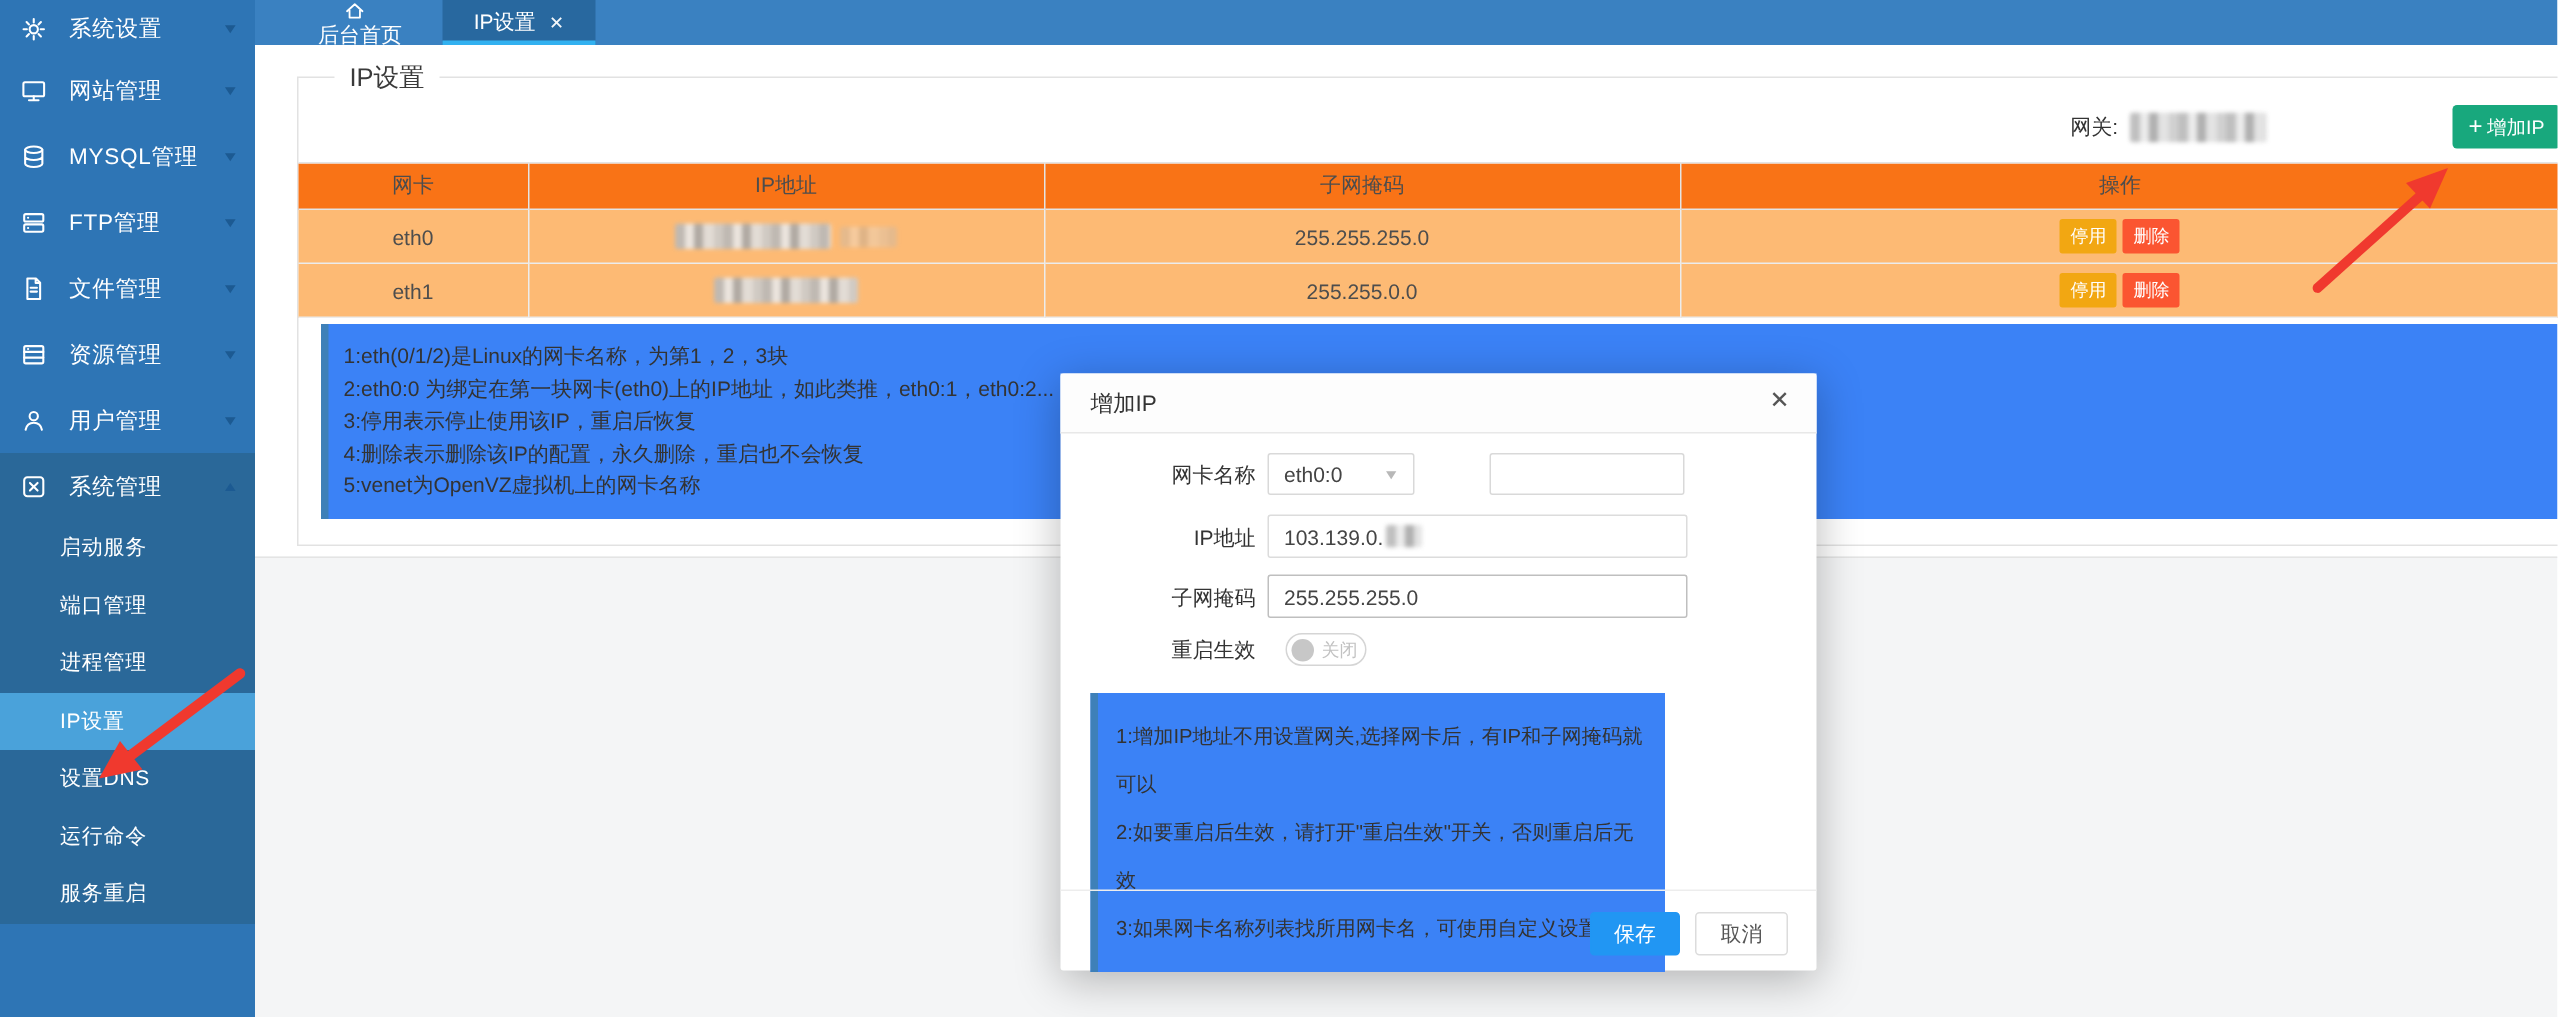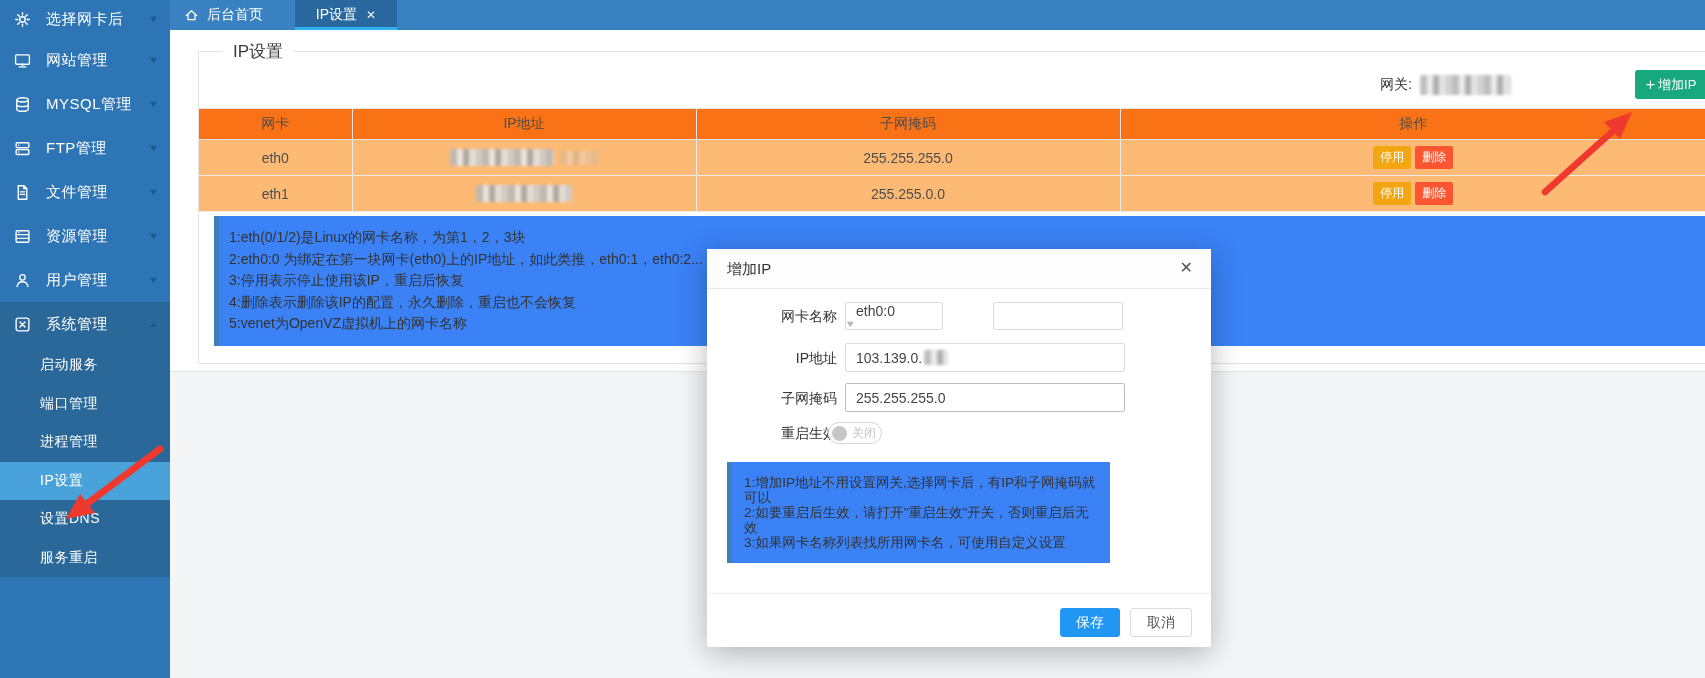--- a/index.html
+++ b/index.html
@@ -20,21 +20,21 @@
   .side-item .chev{font-size:9px;color:#1c5a92;transform:scaleX(1.35);}
   .exp-group{background:#2a6899;}
   .exp-group .side-item{height:44px;flex:0 0 44px;}
   .sub-item{height:38.5px;flex:0 0 38.5px;display:flex;align-items:center;padding-left:40px;color:#fff;font-size:14px;letter-spacing:.5px;cursor:pointer;}
   .sub-item.active{background:#4aa2da;}
   .side-fill{flex:1;background:#2e75b5;}
 
   
   #topbar{left:170px;top:0;width:1535px;height:30px;background:#3a81c1;}
   .tab{position:absolute;top:0;height:30px;display:flex;align-items:center;color:#fff;font-size:14px;cursor:pointer;}
-  #tab-home{left:4px;padding:0 10px;}
+  #tab-home{left:32px;padding:0 10px;flex-direction:column;}
   #tab-home .hic{width:15px;height:15px;margin-right:8px;}
   #tab-home .hic svg{width:15px;height:15px;display:block;}
   #tab-active{left:125px;width:102px;background:#28689f;justify-content:center;}
   #tab-active .x{margin-left:9px;font-size:12px;opacity:.95;cursor:pointer;}
   #tab-underline{left:125px;top:27px;width:102px;height:3px;background:#32b1f0;}
 
   
   #content-bg{left:170px;top:30px;width:1535px;height:648px;background:#fff;}
   #lower-bg{left:170px;top:371px;width:1535px;height:307px;background:#f4f5f6;border-top:1px solid #e4e4e4;}
 
@@ -72,52 +72,52 @@
 
   
   #modal{left:707px;top:249px;width:504px;height:398px;background:#fff;border-radius:2px;
          box-shadow:0 6px 30px rgba(0,0,0,.28);z-index:40;}
   #modal-header{position:absolute;left:0;top:0;width:100%;height:40px;border-bottom:1px solid #e8e8e8;box-sizing:border-box;background:#fdfdfd;}
   #modal-title{position:absolute;left:20px;top:11px;font-size:15px;color:#333;}
   #modal-close{position:absolute;right:18px;top:11px;font-size:16px;color:#555;cursor:pointer;line-height:1;}
   .m-row{position:absolute;left:0;width:100%;}
   .m-label{position:absolute;left:0;width:130px;text-align:right;font-size:14px;color:#333;}
   .m-input{position:absolute;box-sizing:border-box;border:1px solid #d9d9d9;border-radius:2px;font-size:14px;color:#444;padding:0 10px;background:#fff;}
-  #nic-select{left:138px;top:0;width:98px;height:28px;display:flex;justify-content:space-between;cursor:pointer;flex-direction:column;}
+  #nic-select{left:138px;top:0;width:98px;height:28px;display:flex;align-items:center;justify-content:space-between;cursor:pointer;}
   #nic-select .sel-chev{color:#b8b8b8;font-size:9px;transform:scaleX(1.3);}
   #custom-label{left:237px;width:88px;}
   #custom-input{left:286px;top:0;width:130px;height:28px;}
   #ip-input{left:138px;top:0;width:280px;height:29px;display:flex;align-items:center;border-color:#dcdcdc;}
   #ip-input .pix{width:24px;height:15px;margin-left:2px;}
   #mask-input{left:138px;top:0;width:280px;height:29px;display:flex;align-items:center;border-color:#bfbfbf;}
-  #toggle{position:absolute;left:121px;top:0;width:54px;height:22px;border:1px solid #d5d5d5;border-radius:12px;box-sizing:border-box;display:flex;align-items:center;cursor:pointer;background:#fff;}
+  #toggle{position:absolute;left:150px;top:0;width:54px;height:22px;border:1px solid #d5d5d5;border-radius:12px;box-sizing:border-box;display:flex;align-items:center;cursor:pointer;background:#fff;}
   #toggle .knob{width:15px;height:15px;border-radius:50%;background:#c7c7c7;margin-left:3px;}
   #toggle .t-lbl{font-size:12px;color:#c2c2c2;margin-left:5px;}
   #modal-notes{position:absolute;left:20px;top:213px;width:383px;box-sizing:border-box;padding:13px 10px 13px 12px;}
-  #modal-notes .nline{font-size:13.5px;line-height:15px;}
+  #modal-notes .nline{font-size:13.5px;line-height:32px;}
   #modal-footer-line{position:absolute;left:0;top:344px;width:100%;height:1px;background:#ededed;}
   .m-btn{position:absolute;top:359px;height:29px;border-radius:3px;font-size:14px;cursor:pointer;box-sizing:border-box;}
   #save-btn{left:353px;width:60px;background:#2196f3;border:1px solid #2196f3;color:#fff;}
   #cancel-btn{left:423px;width:62px;background:#fff;border:1px solid #dcdcdc;color:#555;}
 
   
   #arrows{left:0;top:0;width:1705px;height:678px;z-index:60;pointer-events:none;}
 </style>
 </head>
 <body>
 
 <div id="sidebar" class="abs">
     <div class="side-item">
       <span class="ic">
         <svg viewBox="0 0 16 16" fill="none" stroke="#fff" stroke-width="1.3" stroke-linecap="round" stroke-linejoin="round">
           <circle cx="8" cy="8" r="2.6"></circle>
           <path d="M8 1.6v2.1M8 12.3v2.1M1.6 8h2.1M12.3 8h2.1M3.5 3.5l1.5 1.5M11 11l1.5 1.5M12.5 3.5L11 5M5 11l-1.5 1.5"></path>
         </svg>
       </span>
-      <span class="lbl">选择网卡后</span>
+      <span class="lbl">系统设置</span>
       <span class="chev">▼</span>
     </div>
     <div class="side-item">
       <span class="ic">
         <svg viewBox="0 0 16 16" fill="none" stroke="#fff" stroke-width="1.3" stroke-linecap="round" stroke-linejoin="round">
           <rect x="1.5" y="2.7" width="13" height="8.8" rx="1"></rect>
           <path d="M8 11.5v2.3M5 14h6"></path>
         </svg>
       </span>
       <span class="lbl">网站管理</span>
@@ -182,20 +182,21 @@
           </svg>
         </span>
         <span class="lbl">系统管理</span>
         <span class="chev">▲</span>
       </div>
       <div class="sub-item">启动服务</div>
       <div class="sub-item">端口管理</div>
       <div class="sub-item">进程管理</div>
       <div class="sub-item active">IP设置</div>
       <div class="sub-item">设置DNS</div>
+      <div class="sub-item">运行命令</div>
       <div class="sub-item">服务重启</div>
     </div>
     <div class="side-fill"></div>
   </div>
 
 <div id="topbar" class="abs">
   <div class="tab" id="tab-home">
     <span class="hic">
       <svg viewBox="0 0 16 16" fill="none" stroke="#fff" stroke-width="1.3" stroke-linecap="round" stroke-linejoin="round">
         <path d="M2.5 8l5.5-5 5.5 5M4.3 7.2v5.3h7.4V7.2"></path>

